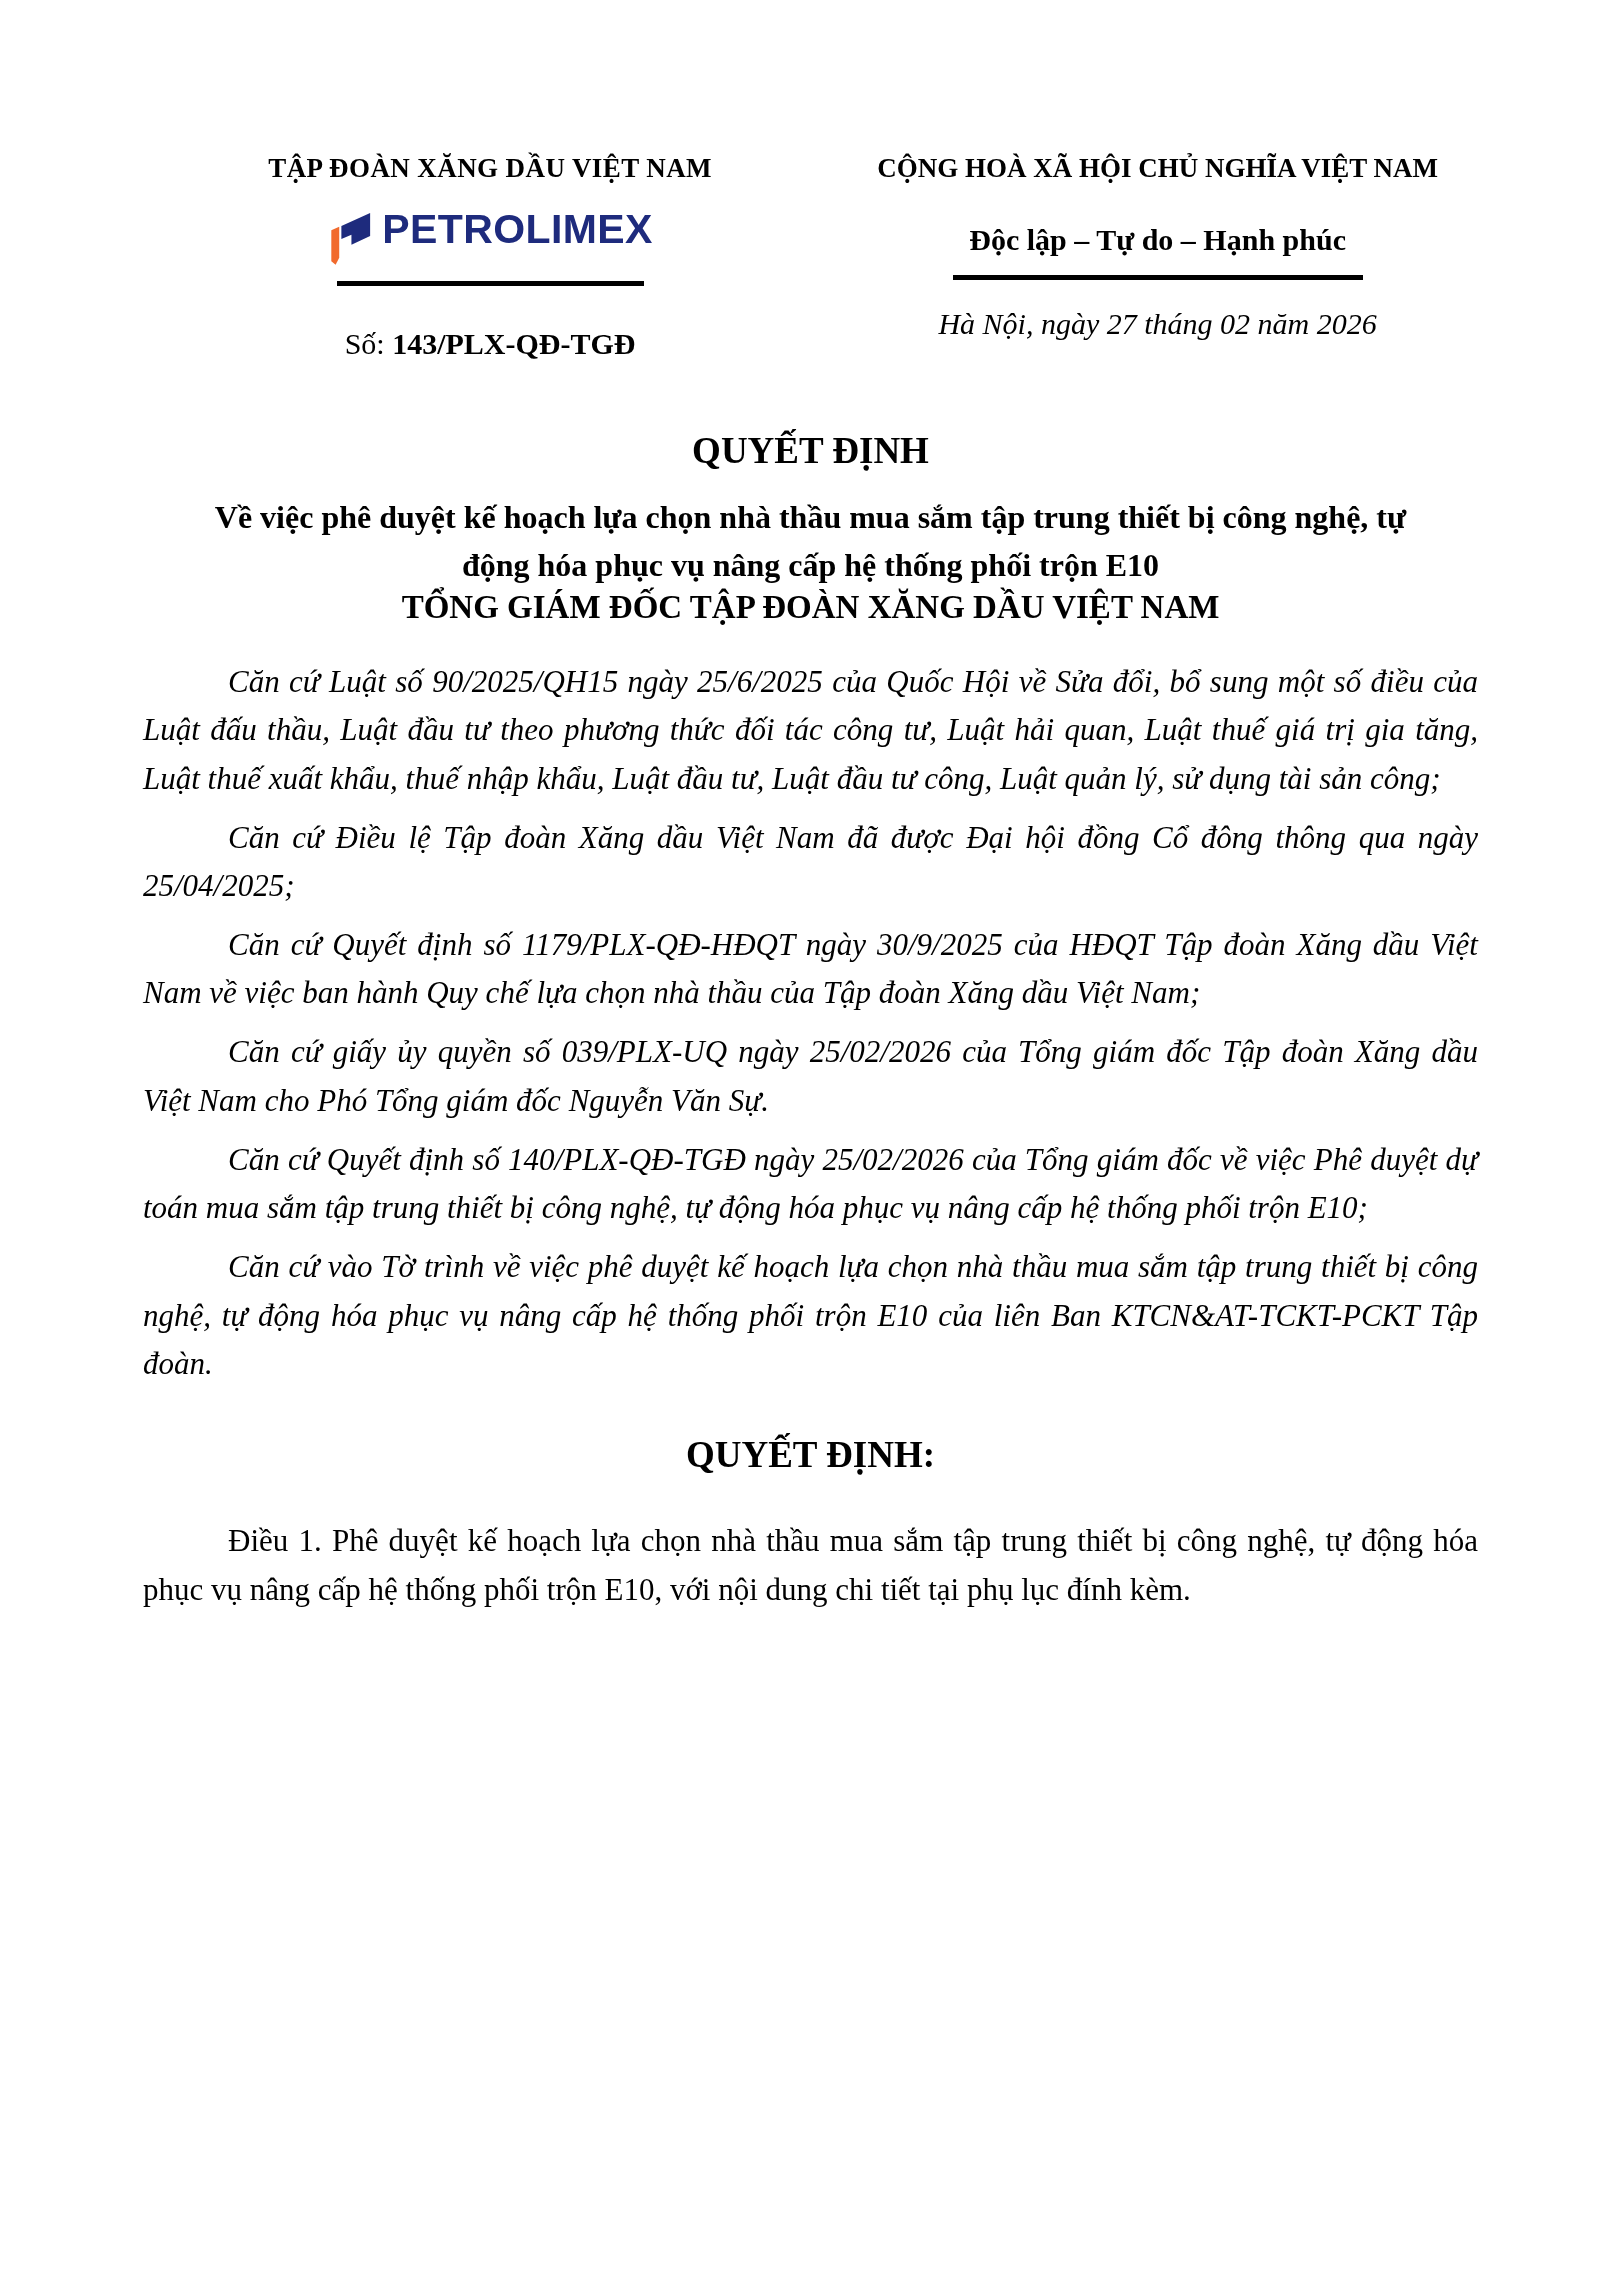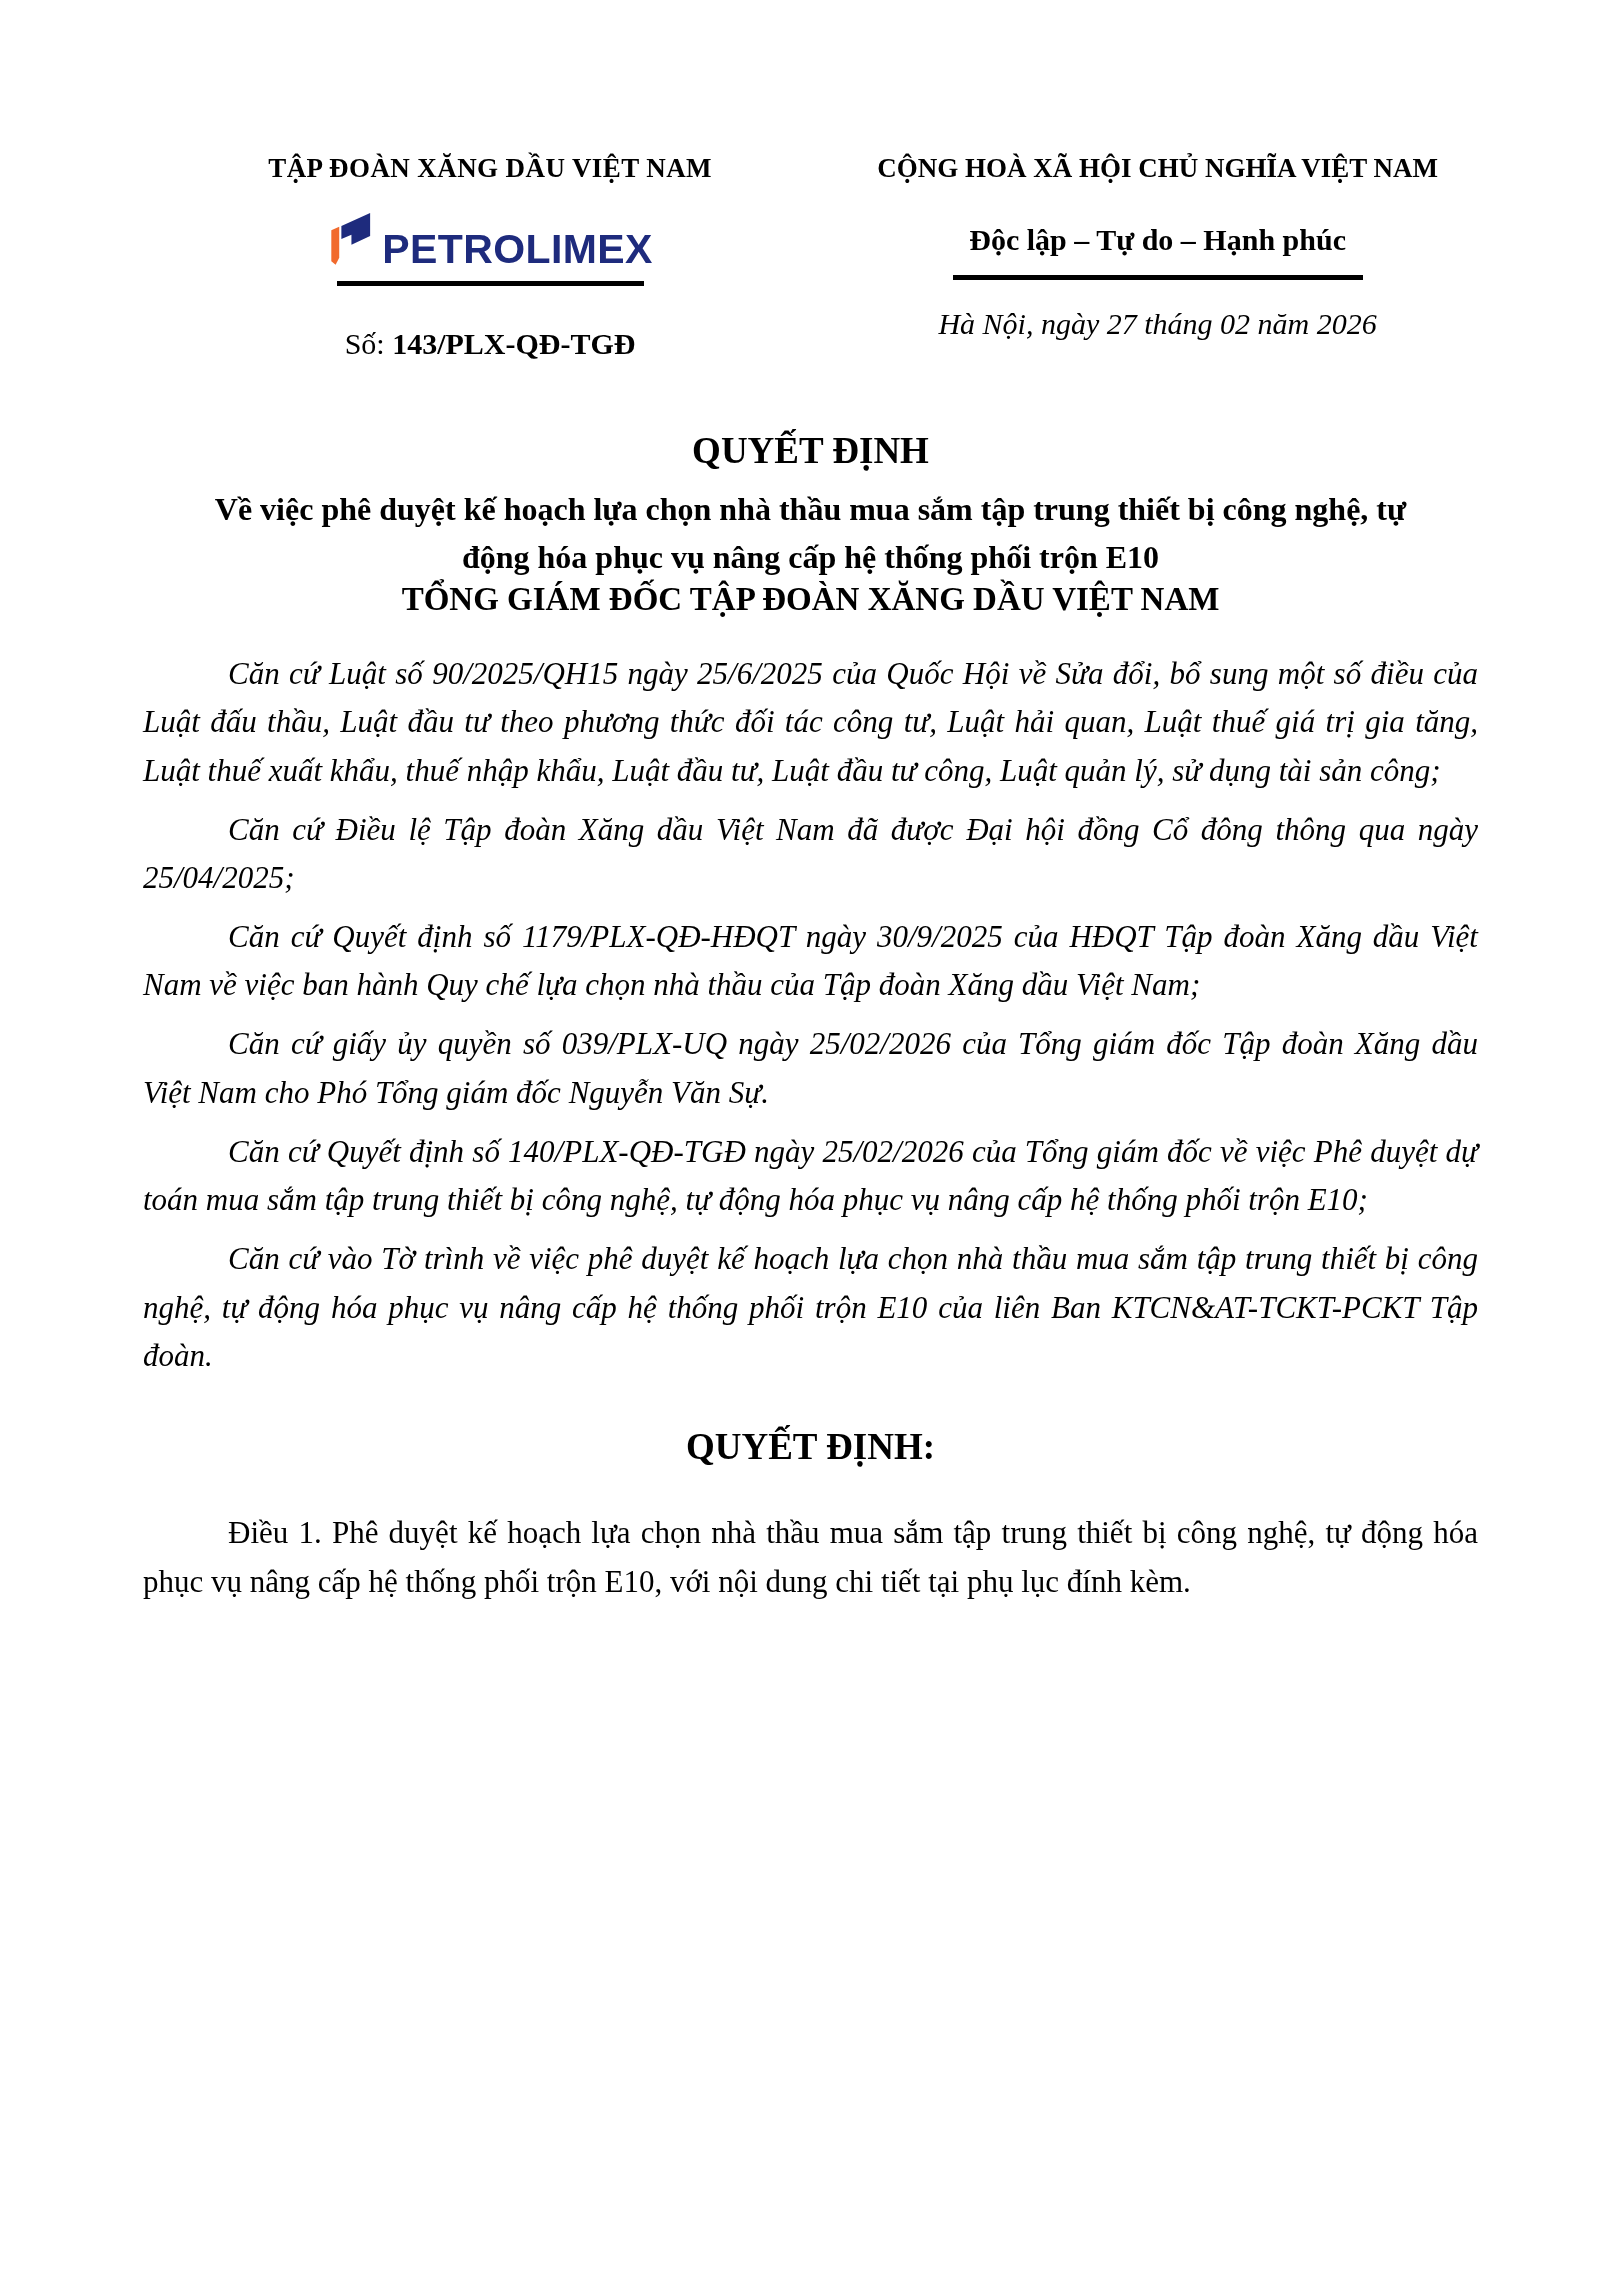--- a/index.html
+++ b/index.html
@@ -24,21 +24,21 @@
 
   .org-name {
     font-size: 27px;
     font-weight: bold;
     letter-spacing: 0.4px;
     white-space: nowrap;
   }
   .logo {
     margin-top: 23px;
     display: inline-flex;
-    align-items: flex-end;
+    align-items: flex-start;
     gap: 9px;
     vertical-align: middle;
   }
   .logo-mark svg { display: block; }
   .logo-text {
     font-family: "Liberation Sans", sans-serif;
     font-weight: bold;
     font-size: 41px;
     letter-spacing: 0.4px;
     line-height: 1;
@@ -81,21 +81,21 @@
   }
 
   
   .doc-title {
     margin-top: 68px;
     text-align: center;
     font-size: 37px;
     font-weight: bold;
   }
   .doc-subtitle {
-    margin: 13px auto 0 auto;
+    margin: 21px auto 0 auto;
     max-width: 1203px;
     text-align: center;
     font-size: 32px;
     font-weight: bold;
     line-height: 1.5;
   }
   .authority {
     text-align: center;
     font-size: 33px;
     font-weight: bold;

